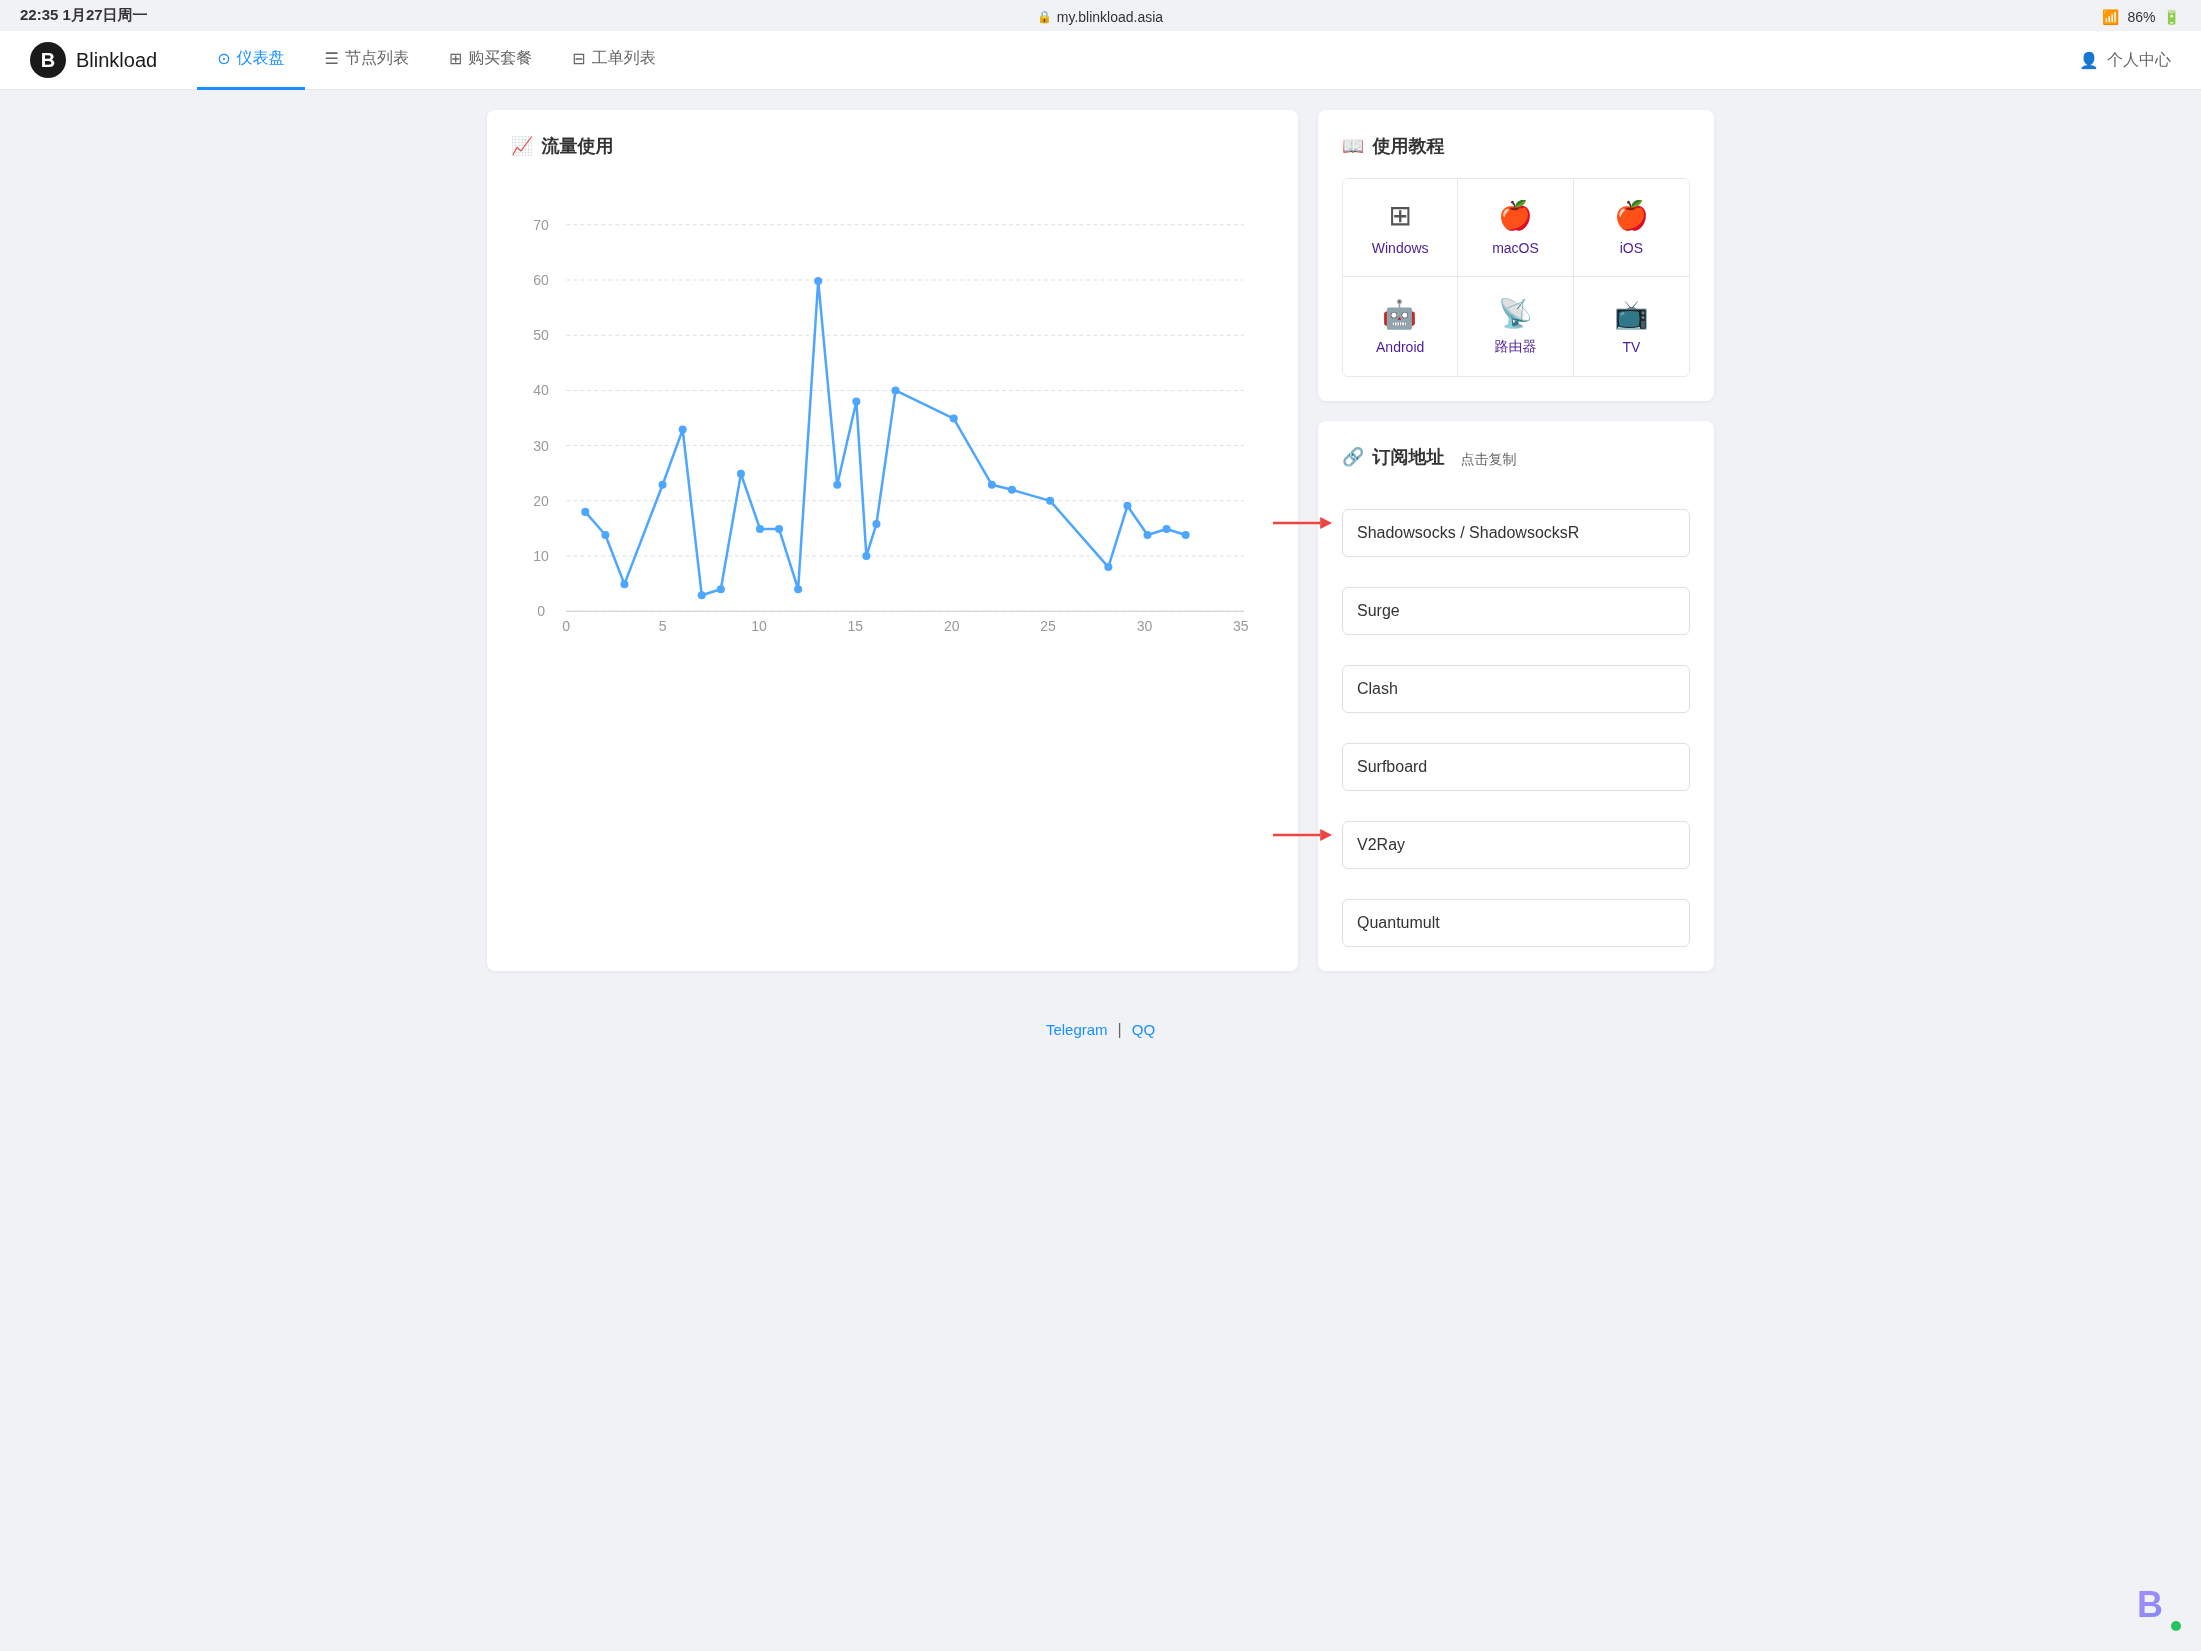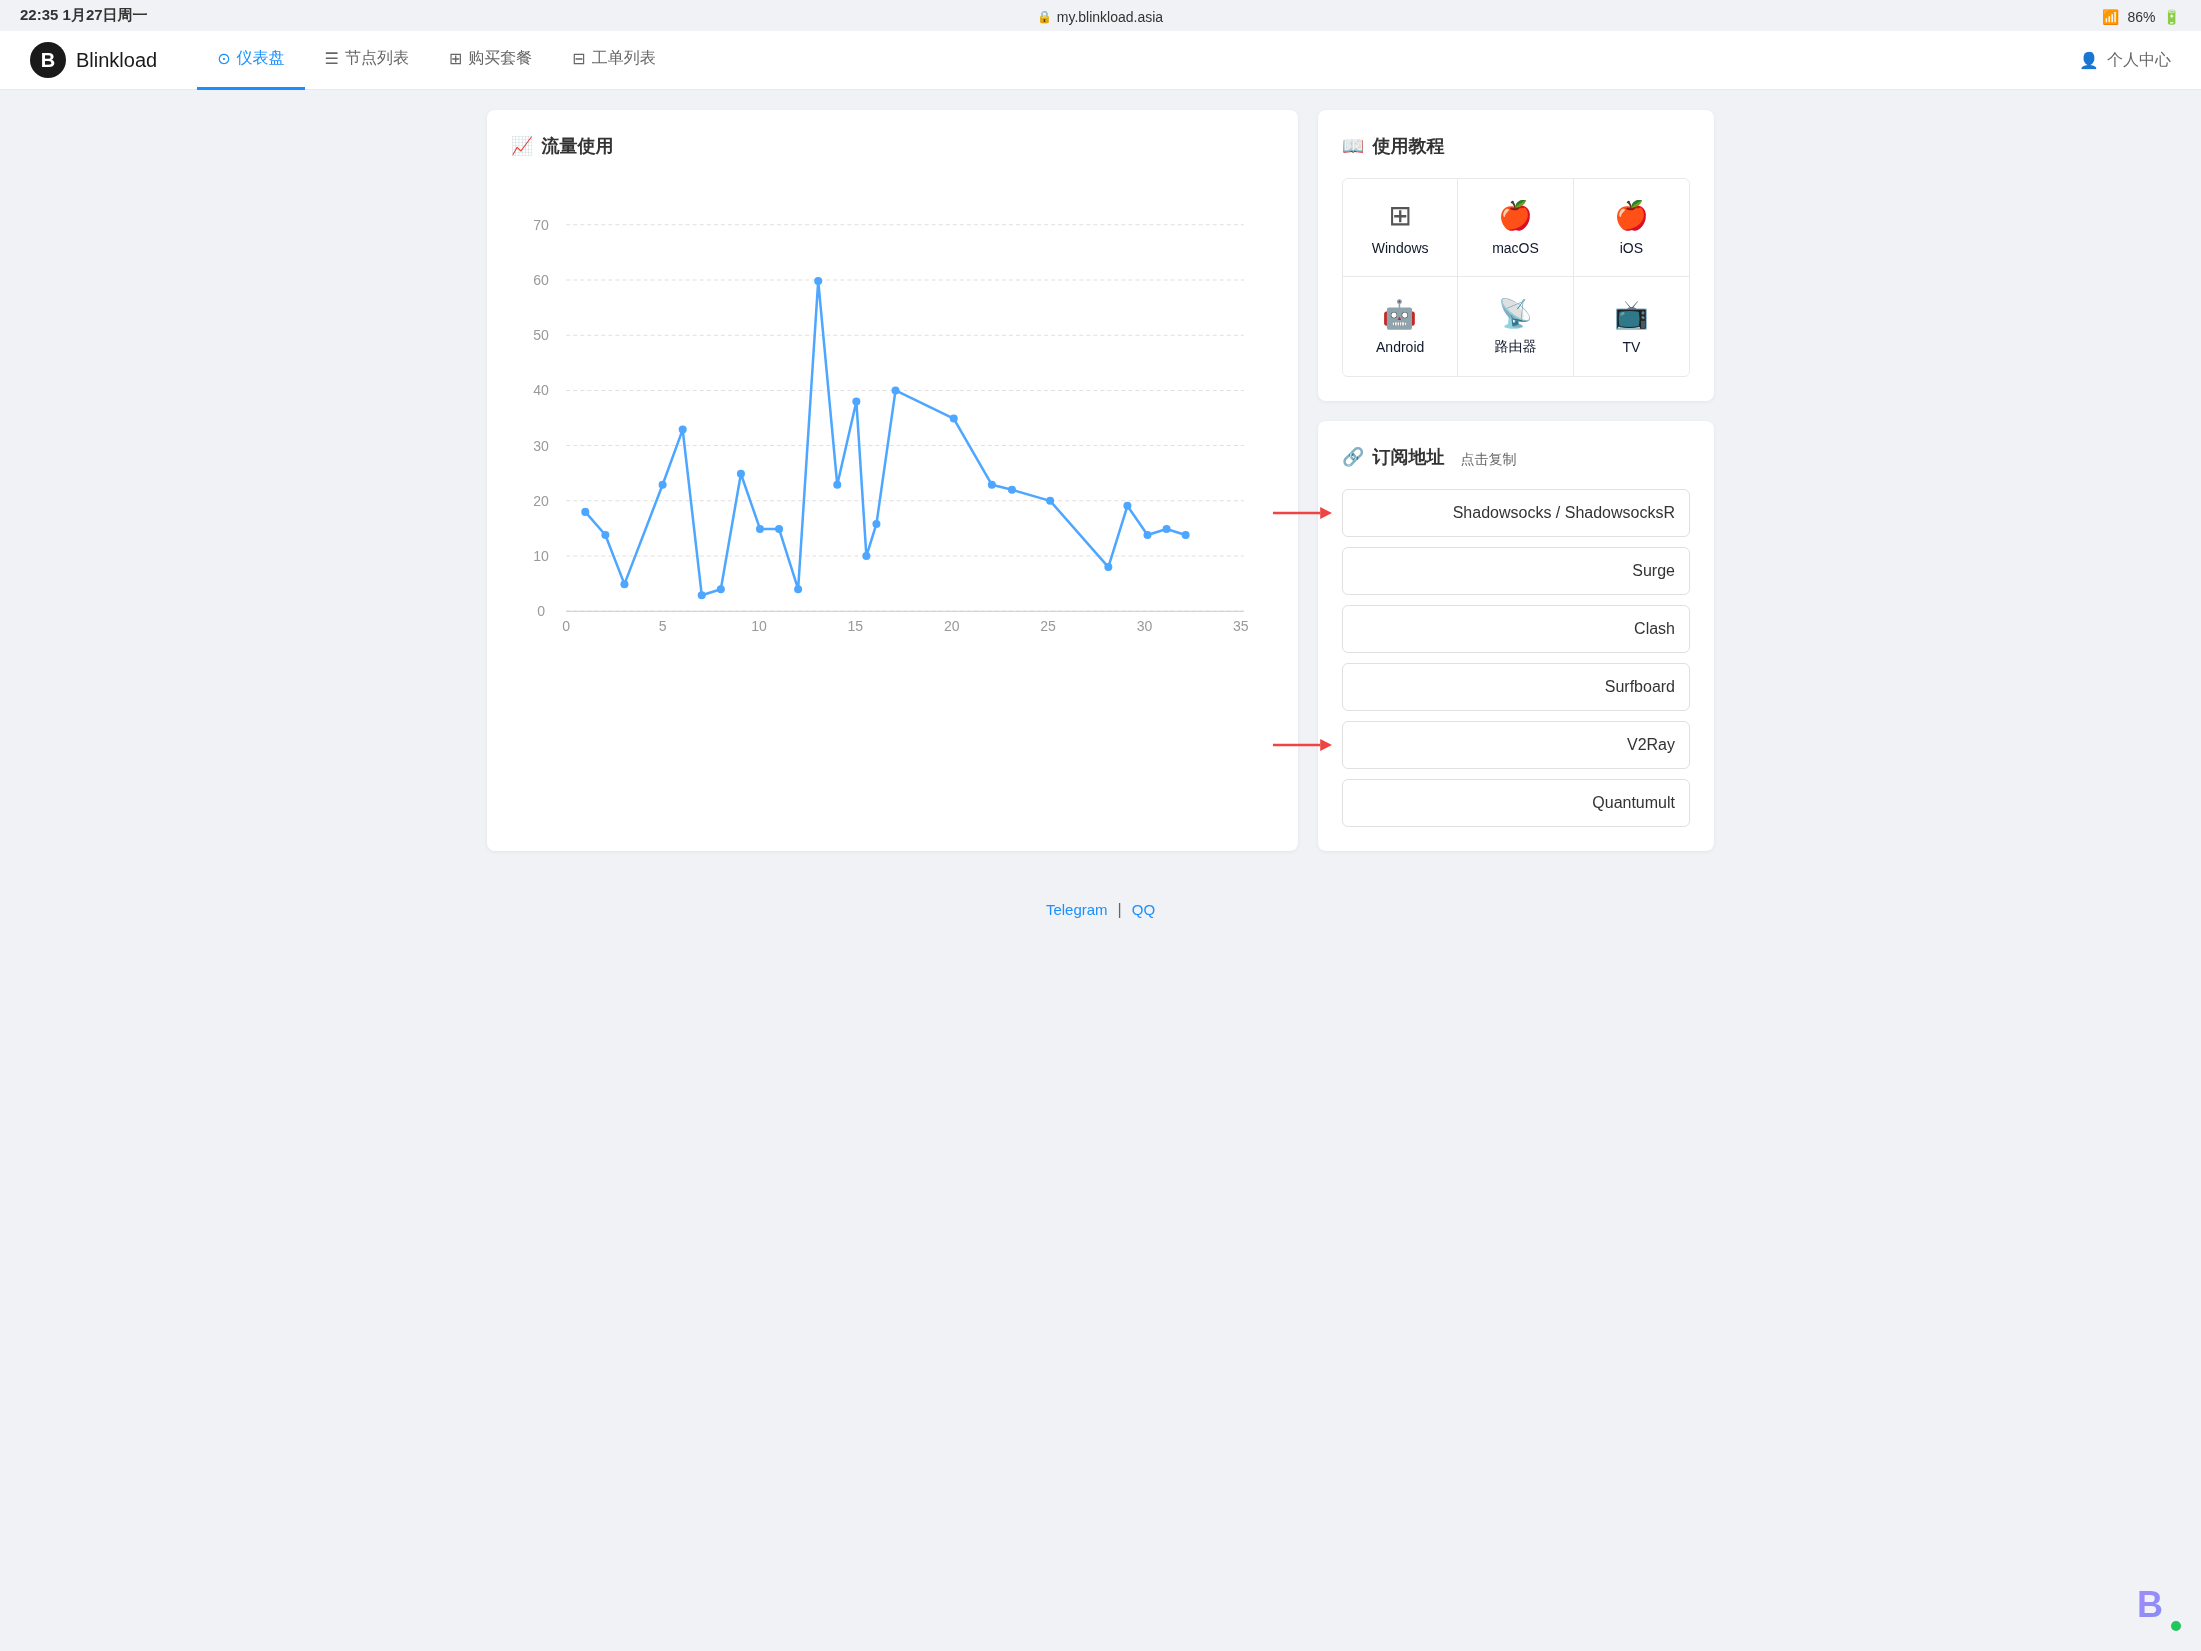--- a/index.html
+++ b/index.html
@@ -155,40 +155,41 @@
       padding: 20px 10px;
       cursor: pointer;
       border-right: 1px solid #e8e8e8;
       border-bottom: 1px solid #e8e8e8;
       gap: 8px;
       background: white;
     }
     .tutorial-item:nth-child(3n) { border-right: none; }
     .tutorial-item:nth-child(4), .tutorial-item:nth-child(5), .tutorial-item:nth-child(6) { border-bottom: none; }
     .tutorial-icon { font-size: 28px; color: #555; }
-    .tutorial-label { font-size: 14px; color: #0f172a; }
+    .tutorial-label { font-size: 14px; color: #4c1d95; }
 
     
     .subscription-buttons {
       display: flex;
       flex-direction: column;
       gap: 10px;
       position: relative;
     }
     .sub-btn {
       width: 100%;
       padding: 14px;
       border: 1px solid #e0e0e0;
       border-radius: 6px;
       background: white;
       font-size: 16px;
       color: #333;
       cursor: pointer;
-      text-align: right;
+      text-align: left;
       position: relative;
+      margin-top: 20px;
     }
 
     
     .footer {
       text-align: center;
       padding: 30px 35px 20px;
       color: #666;
     }
     .footer-links {
       display: flex;

